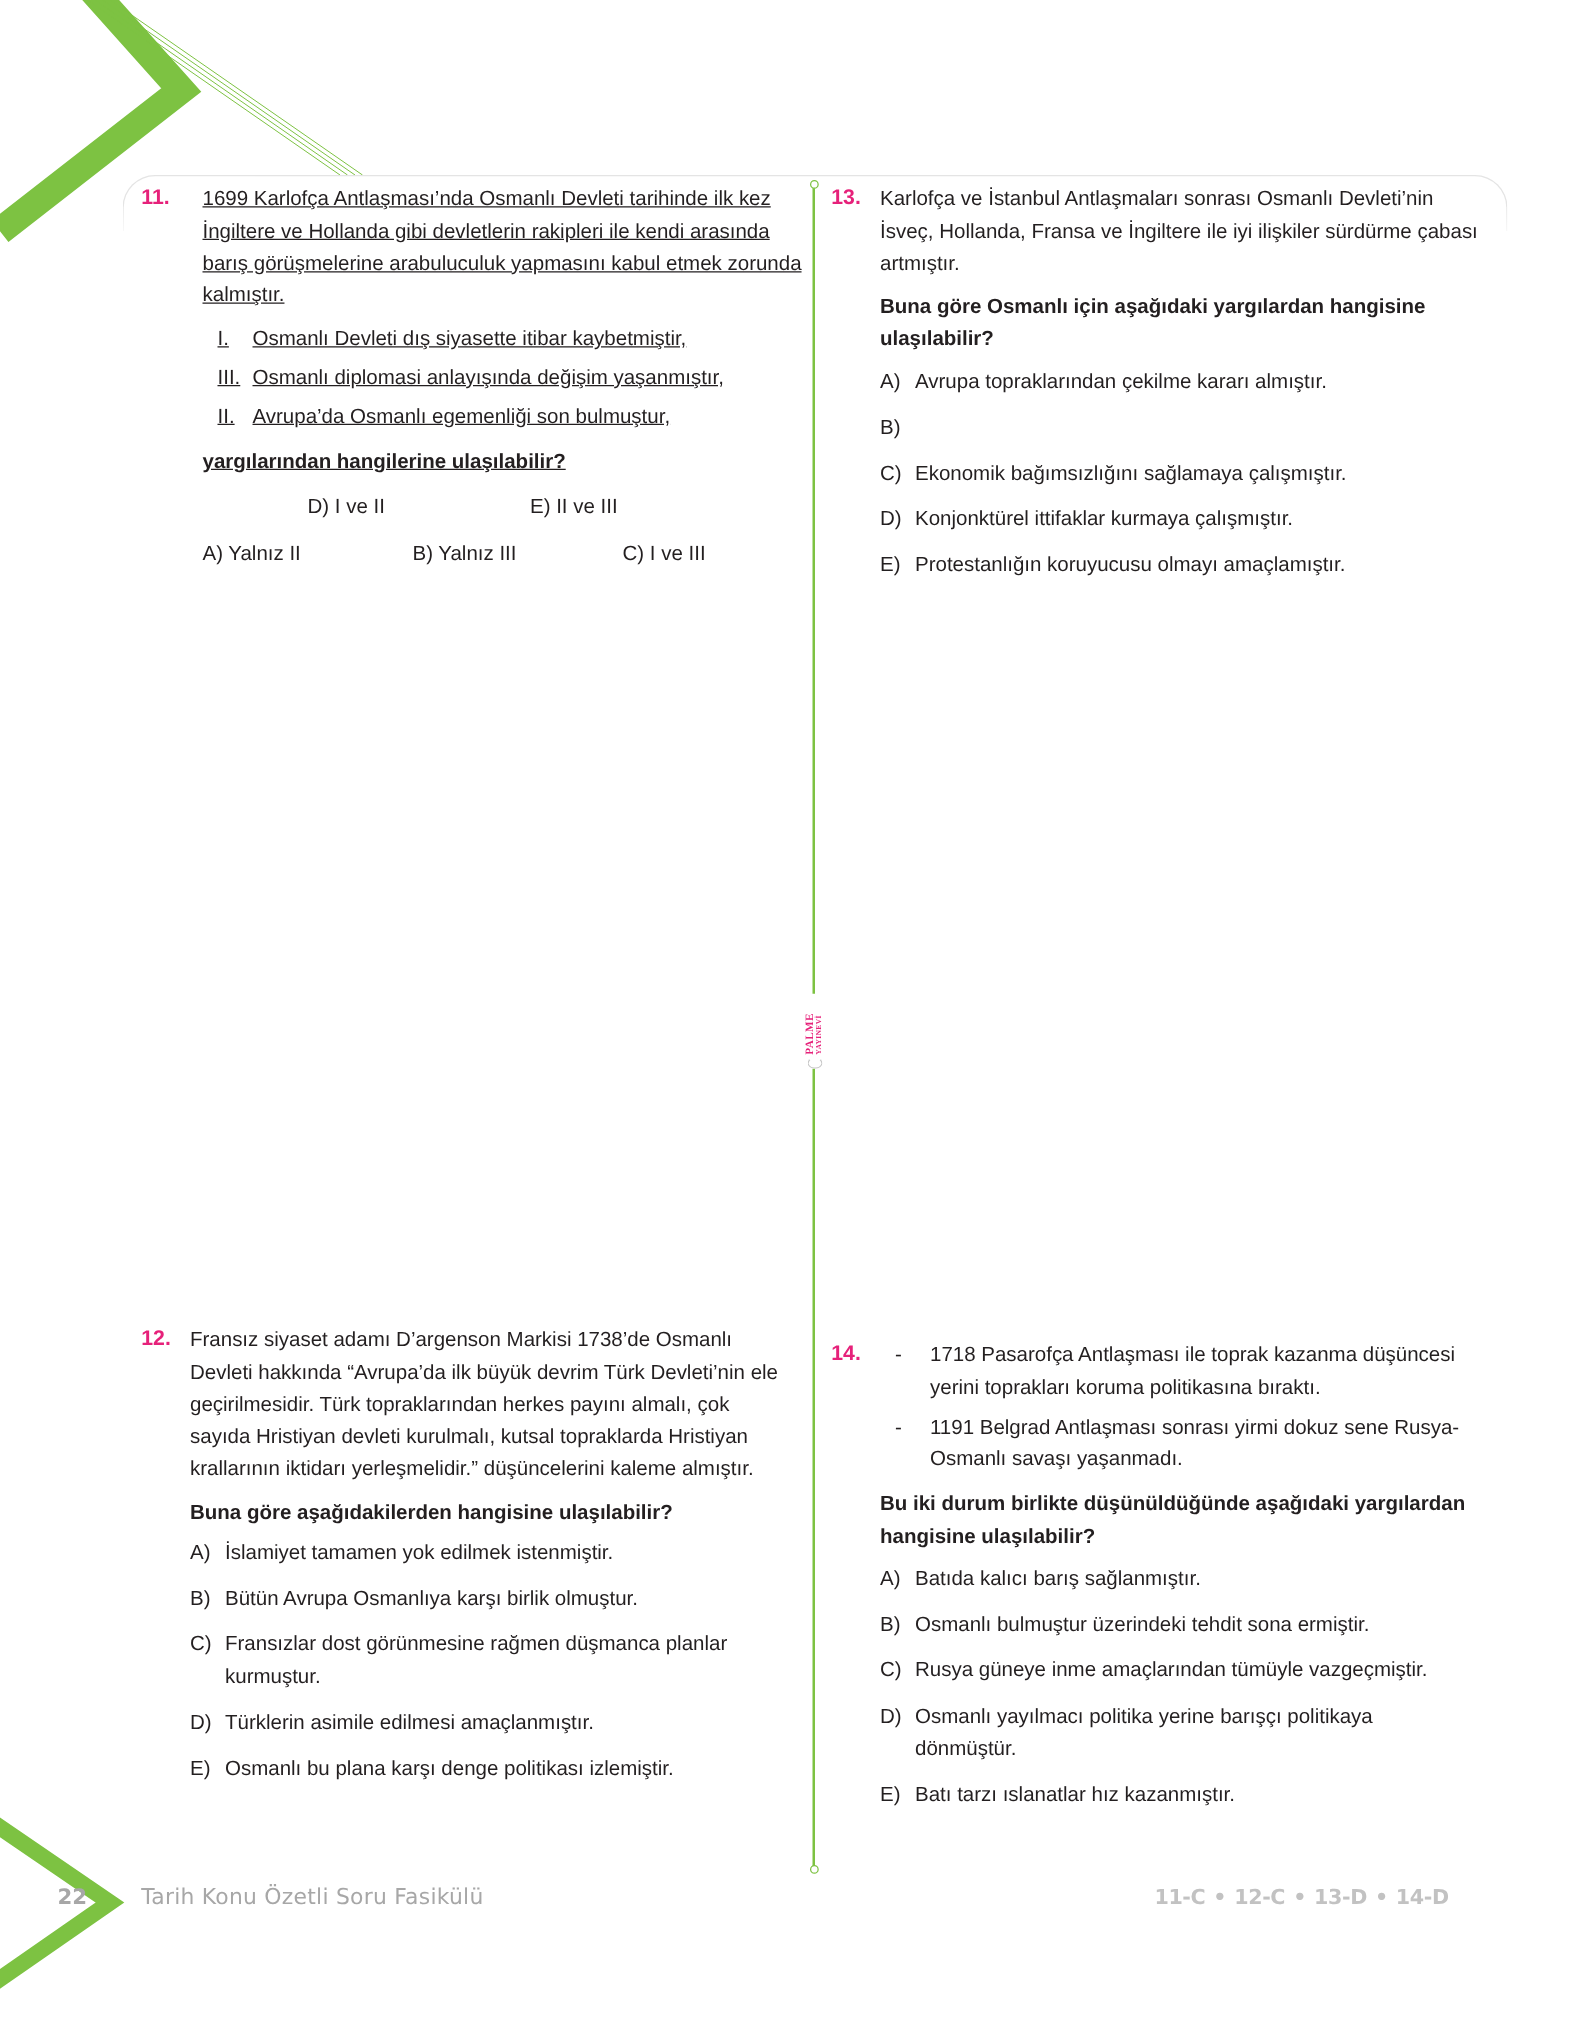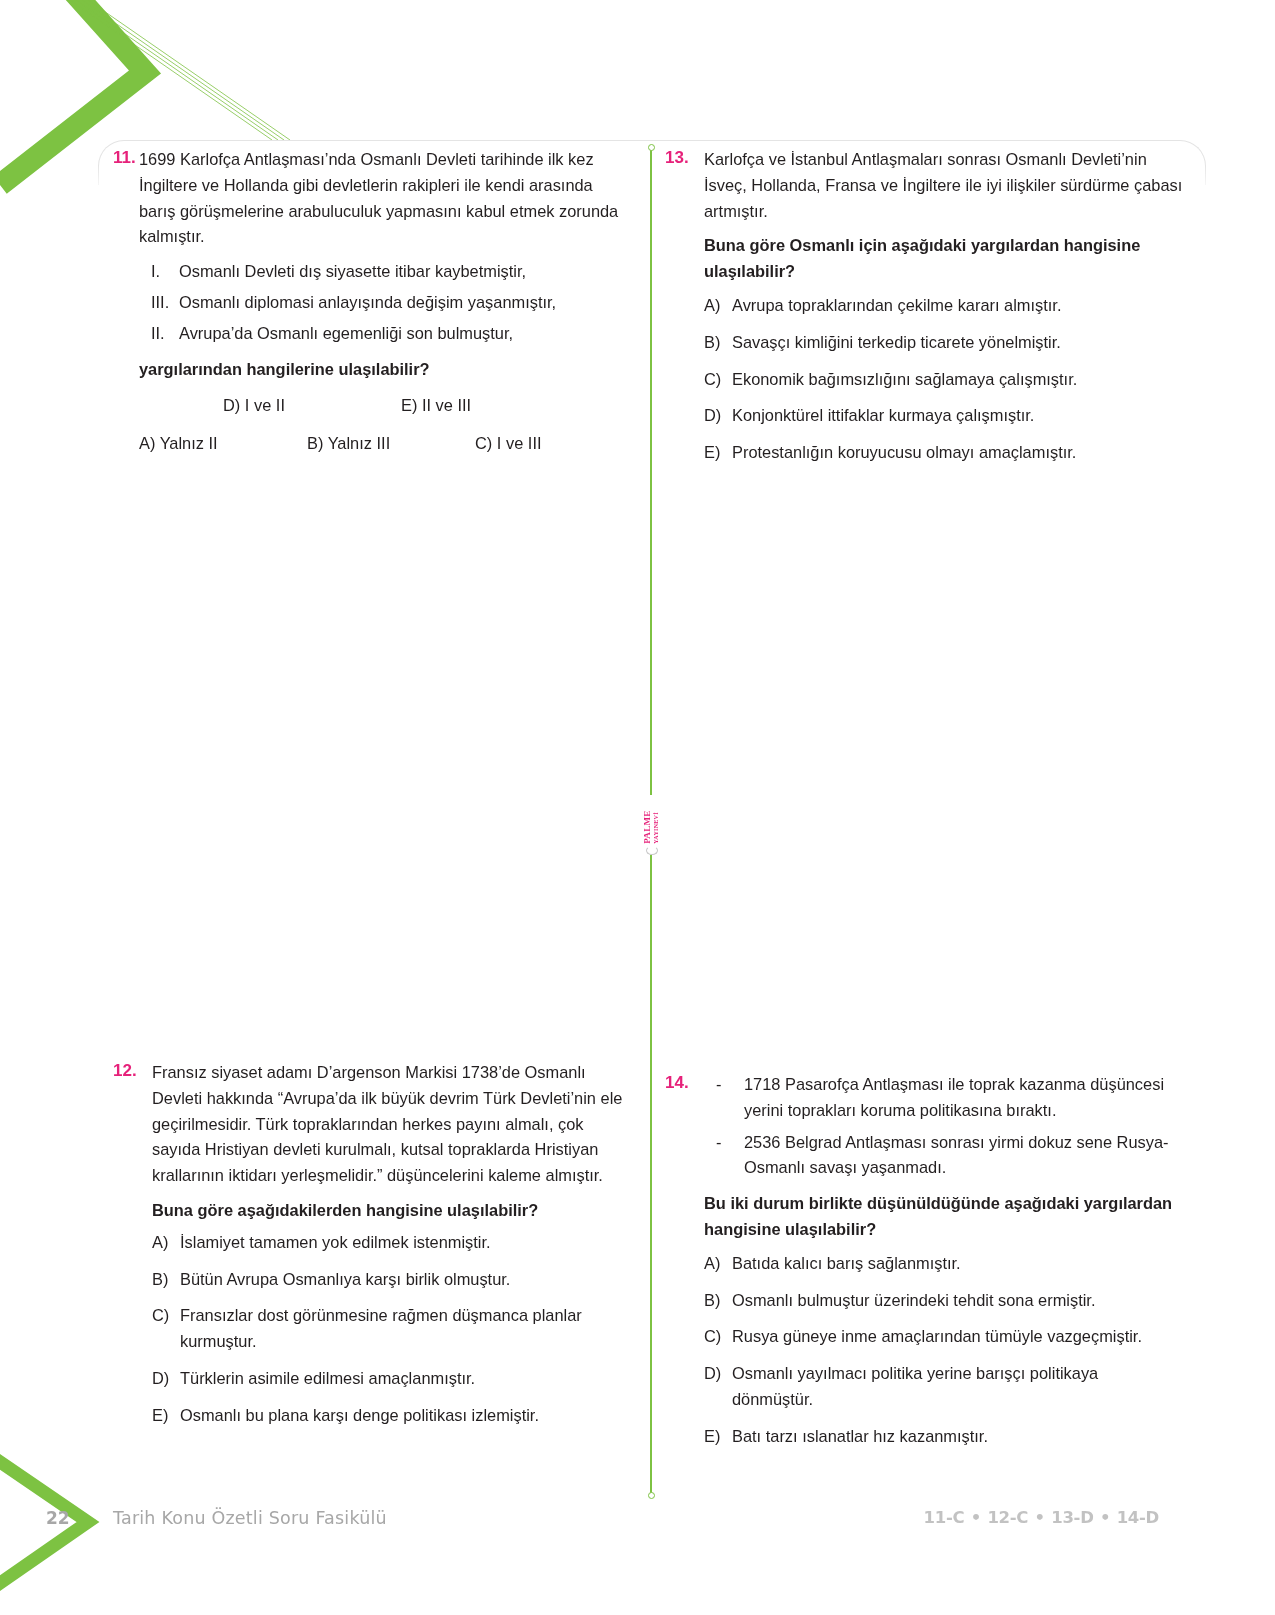--- a/index.html
+++ b/index.html
@@ -59,21 +59,21 @@
 
 <div class="logo">
   <div class="logo-text">
     <span>PALME</span>
     <span class="logo-sub">YAYINEVİ</span>
   </div>
   <div class="logo-swirl"></div>
 </div>
 
 <div class="qnum" style="left:113px; top:148px">11.</div>
-<div class="q" style="left:139px; top:147px; width:480px;">
+<div class="q" style="left:162px; top:147px; width:480px;text-decoration:underline;">
   <div class="p">1699 Karlofça Antlaşması’nda Osmanlı Devleti tarihinde ilk kez İngiltere ve Hollanda gibi devletlerin rakipleri ile kendi arasında barış görüşmelerine arabuluculuk yapmasını kabul etmek zorunda kalmıştır.</div>
   <div class="rom">
       <span class="rl">I.</span>
       <span>Osmanlı Devleti dış siyasette itibar kaybetmiştir,</span>
     </div>
   <div class="rom">
       <span class="rl">III.</span>
       <span>Osmanlı diplomasi anlayışında değişim yaşanmıştır,</span>
     </div>
   <div class="rom">
@@ -95,21 +95,20 @@
 <div class="qnum" style="left:665px; top:148px">13.</div>
 <div class="q" style="left:704px; top:147px; width:490px;">
   <div class="p">Karlofça ve İstanbul Antlaşmaları sonrası Osmanlı Devleti’nin İsveç, Hollanda, Fransa ve İngiltere ile iyi ilişkiler sürdürme çabası artmıştır.</div>
   <div class="bold">Buna göre Osmanlı için aşağıdaki yargılardan hangisine ulaşılabilir?</div>
   <div class="opt" style="margin-top:8px">
       <span class="ol">A)</span>
       <span>Avrupa topraklarından çekilme kararı almıştır.</span>
     </div>
   <div class="opt">
       <span class="ol">B)</span>
-      <span>Savaşçı kimliğini terkedip ticarete yönelmiştir.</span>
     </div>
   <div class="opt">
       <span class="ol">C)</span>
       <span>Ekonomik bağımsızlığını sağlamaya çalışmıştır.</span>
     </div>
   <div class="opt">
       <span class="ol">D)</span>
       <span>Konjonktürel ittifaklar kurmaya çalışmıştır.</span>
     </div>
   <div class="opt">
@@ -145,21 +144,21 @@
 </div>
 
 <div class="qnum" style="left:665px; top:1073px">14.</div>
 <div class="q" style="left:704px; top:1072px; width:490px;">
   <div class="bullet" style="padding-left:12px">
       <span class="bd">-</span>
       <span style="width:440px">1718 Pasarofça Antlaşması ile toprak kazanma düşüncesi yerini toprakları koruma politikasına bıraktı.</span>
     </div>
   <div class="bullet" style="padding-left:12px">
       <span class="bd">-</span>
-      <span style="width:440px">2536 Belgrad Antlaşması sonrası yirmi dokuz sene Rusya-Osmanlı savaşı yaşanmadı.</span>
+      <span style="width:440px">1191 Belgrad Antlaşması sonrası yirmi dokuz sene Rusya-Osmanlı savaşı yaşanmadı.</span>
     </div>
   <div class="bold" style="margin-top:10px">Bu iki durum birlikte düşünüldüğünde aşağıdaki yargılardan hangisine ulaşılabilir?</div>
   <div class="opt" style="margin-top:8px">
       <span class="ol">A)</span>
       <span>Batıda kalıcı barış sağlanmıştır.</span>
     </div>
   <div class="opt">
       <span class="ol">B)</span>
       <span>Osmanlı bulmuştur üzerindeki tehdit sona ermiştir.</span>
     </div>

